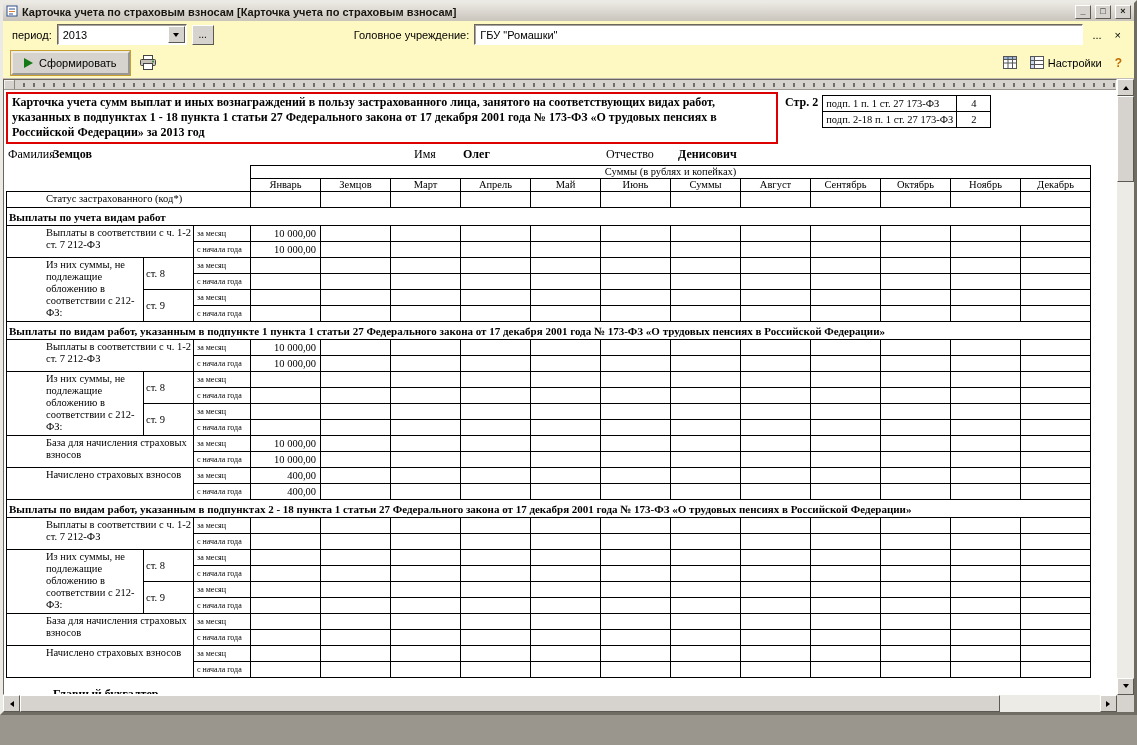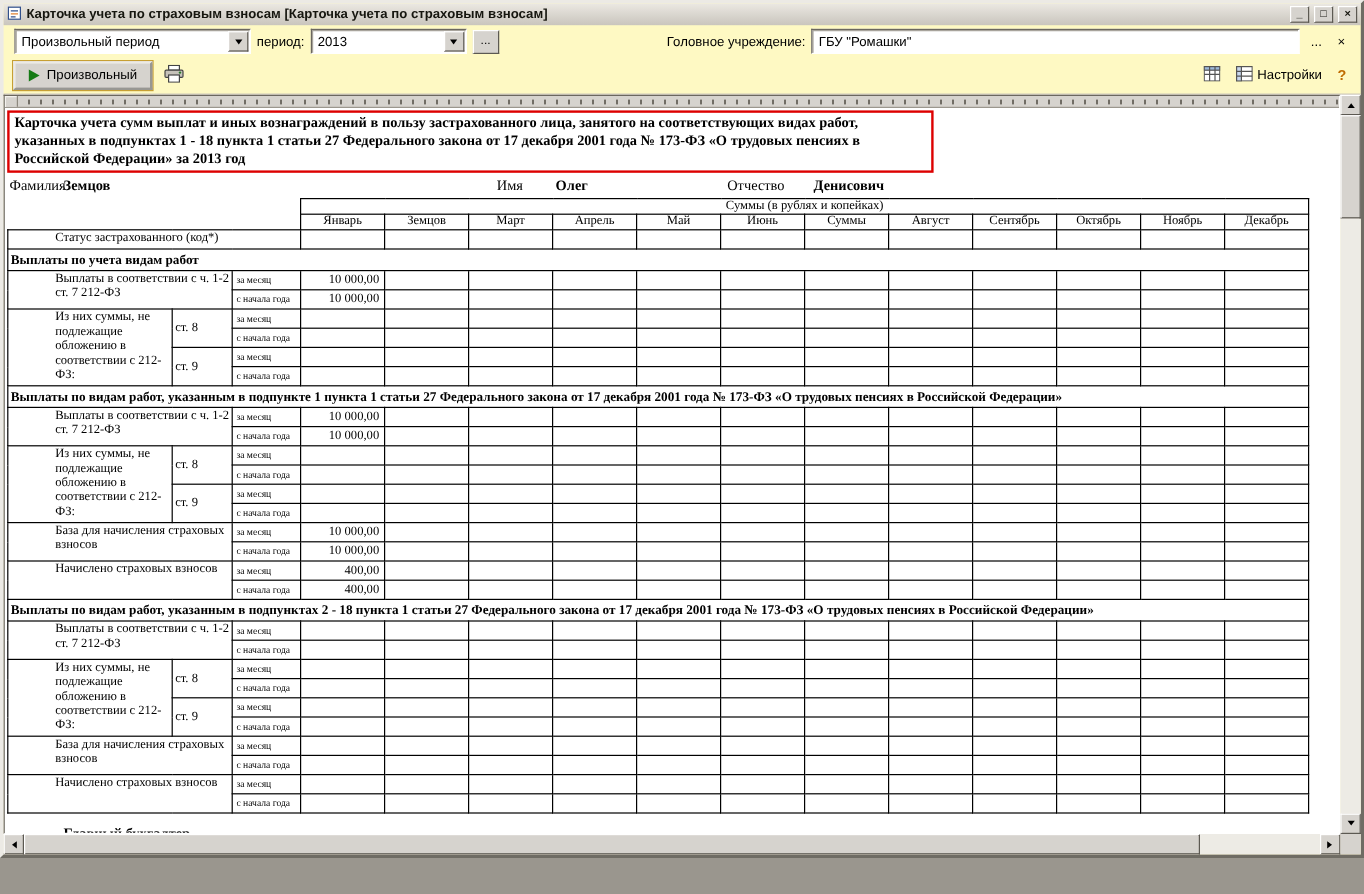--- a/index.html
+++ b/index.html
@@ -127,47 +127,41 @@
           <line x1="3" y1="9" x2="7" y2="9" stroke="#31508c"></line>
         </svg>
     </span>
     <span class="title-text">Карточка учета по страховым взносам [Карточка учета по страховым взносам]</span>
     <span class="tb-btn">_</span>
     <span class="tb-btn">□</span>
     <span class="tb-btn">×</span>
   </div>
 
   <div class="toolbar1">
-    <div class="combo" style="width:197px;">
-      <span class="txt">Произвольный период</span>
-      <span class="drop-btn">
-          <span class="arr-down"></span>
-        </span>
-    </div>
     <span class="lbl-ui">период:</span>
     <div class="combo" style="width:130px;">
       <span class="txt">2013</span>
       <span class="drop-btn">
           <span class="arr-down"></span>
         </span>
     </div>
     <button class="sq-btn">...</button>
     <span style="width:130px;"></span>
     <span class="lbl-ui">Головное учреждение:</span>
     <div class="field">
       <span>ГБУ "Ромашки"</span>
     </div>
     <button class="flat-btn">...</button>
     <button class="flat-btn">×</button>
   </div>
 
   <div class="toolbar2">
     <button class="form-btn">
       <span class="play-icon"></span>
-      <span>Произвольный</span>
+      <span>Сформировать</span>
     </button>
     <button class="flat-btn">
       <span>
         <svg width="18" height="15">
             <rect x="4.5" y="0.5" width="9" height="4" fill="#fff" stroke="#444"></rect>
             <rect x="1.5" y="4.5" width="15" height="6" rx="1" fill="#c6c2ba" stroke="#444"></rect>
             <rect x="4.5" y="8.5" width="9" height="6" fill="#fff" stroke="#444"></rect>
             <circle cx="14" cy="6.5" r="1" fill="#2a7a2a"></circle>
           </svg>
       </span>
@@ -204,20 +198,35 @@
     <div class="sheet">
       <div class="ruler">
         <div class="ruler-corner"></div>
         <div class="ruler-ticks"></div>
       </div>
 
       <div class="docarea">
 
         <div class="hdr-row">
           <div class="red-box">Карточка учета сумм выплат и иных вознаграждений в пользу застрахованного лица, занятого на соответствующих видах работ, указанных в подпунктах 1 - 18 пункта 1 статьи 27 Федерального закона от 17 декабря 2001 года № 173-ФЗ «О трудовых пенсиях в Российской Федерации» за 2013 год</div>
+          <div class="page-info">
+            <span class="page-label">Стр. 2</span>
+            <table class="pi-table">
+              <tbody>
+                  <tr>
+                <td>подп. 1 п. 1 ст. 27 173-ФЗ</td>
+                <td class="pi-val">4</td>
+              </tr>
+              <tr>
+                <td>подп. 2-18 п. 1 ст. 27 173-ФЗ</td>
+                <td class="pi-val">2</td>
+              </tr>
+            </tbody>
+              </table>
+          </div>
         </div>
 
         <div class="name-row">
           <span class="p-fam">Фамилия</span>
           <span class="p-famv nm-b">Земцов</span>
           <span class="p-im">Имя</span>
           <span class="p-imv nm-b">Олег</span>
           <span class="p-ot">Отчество</span>
           <span class="p-otv nm-b">Денисович</span>
         </div>

